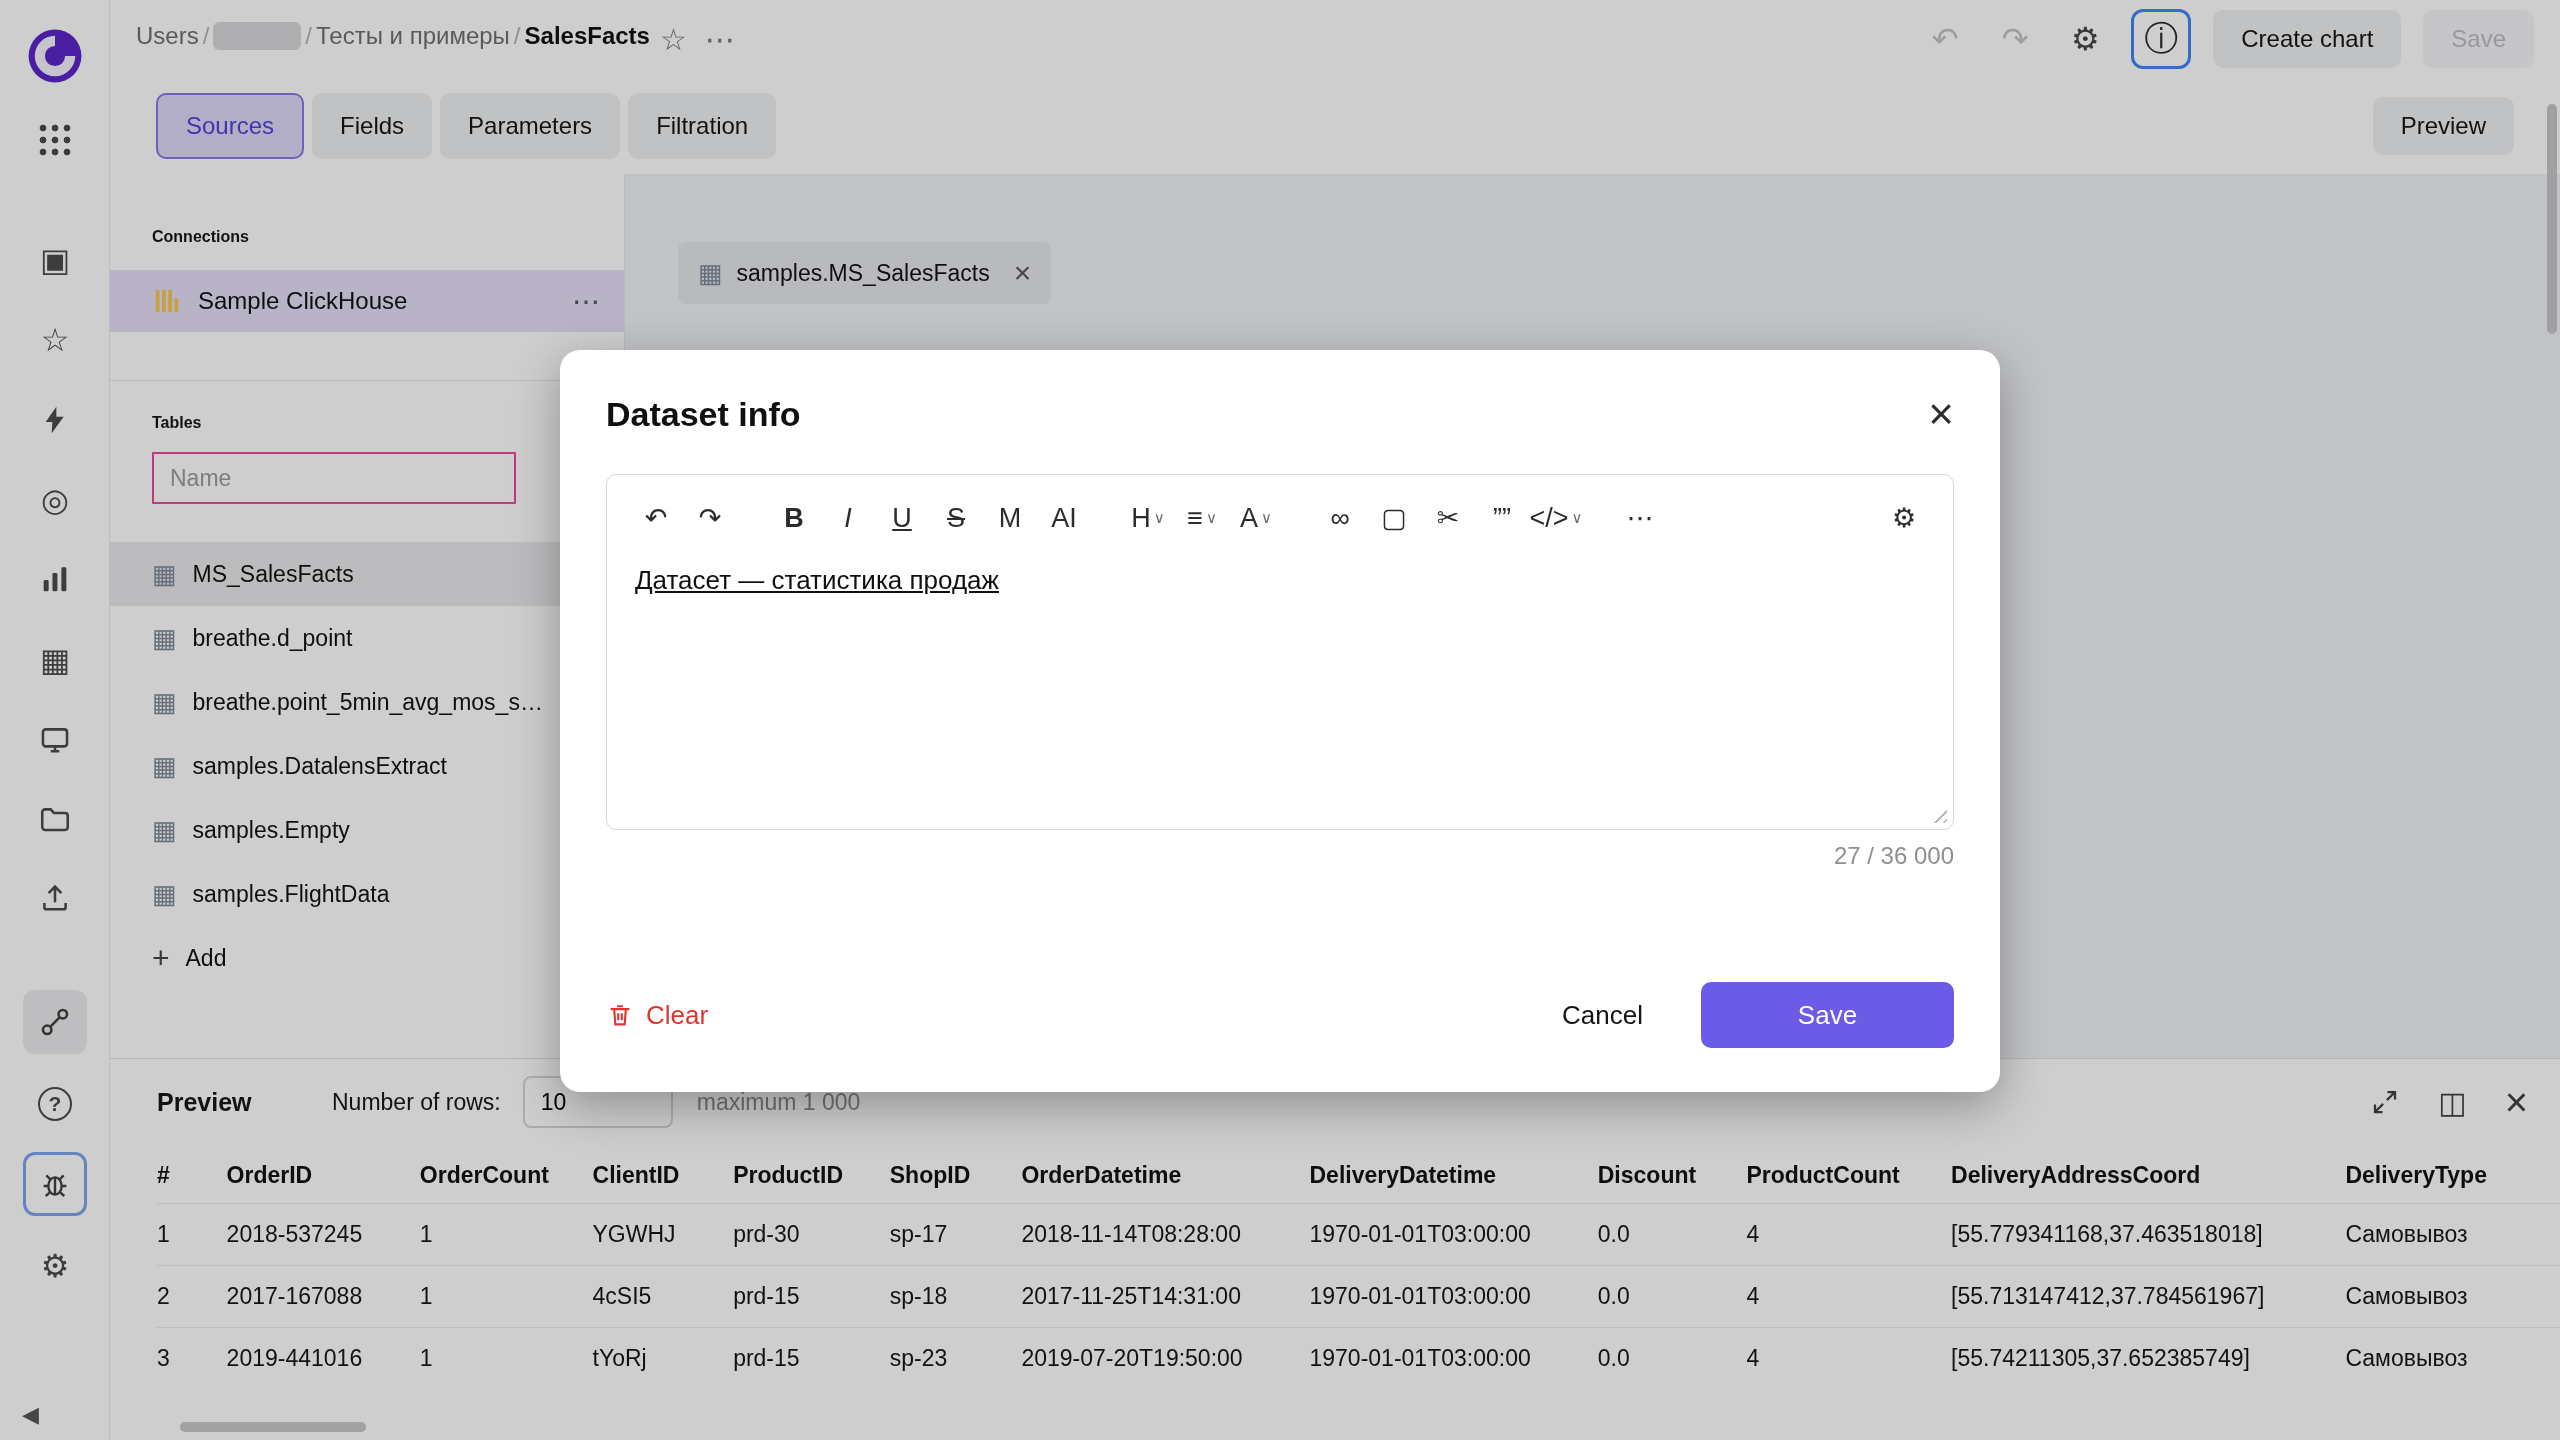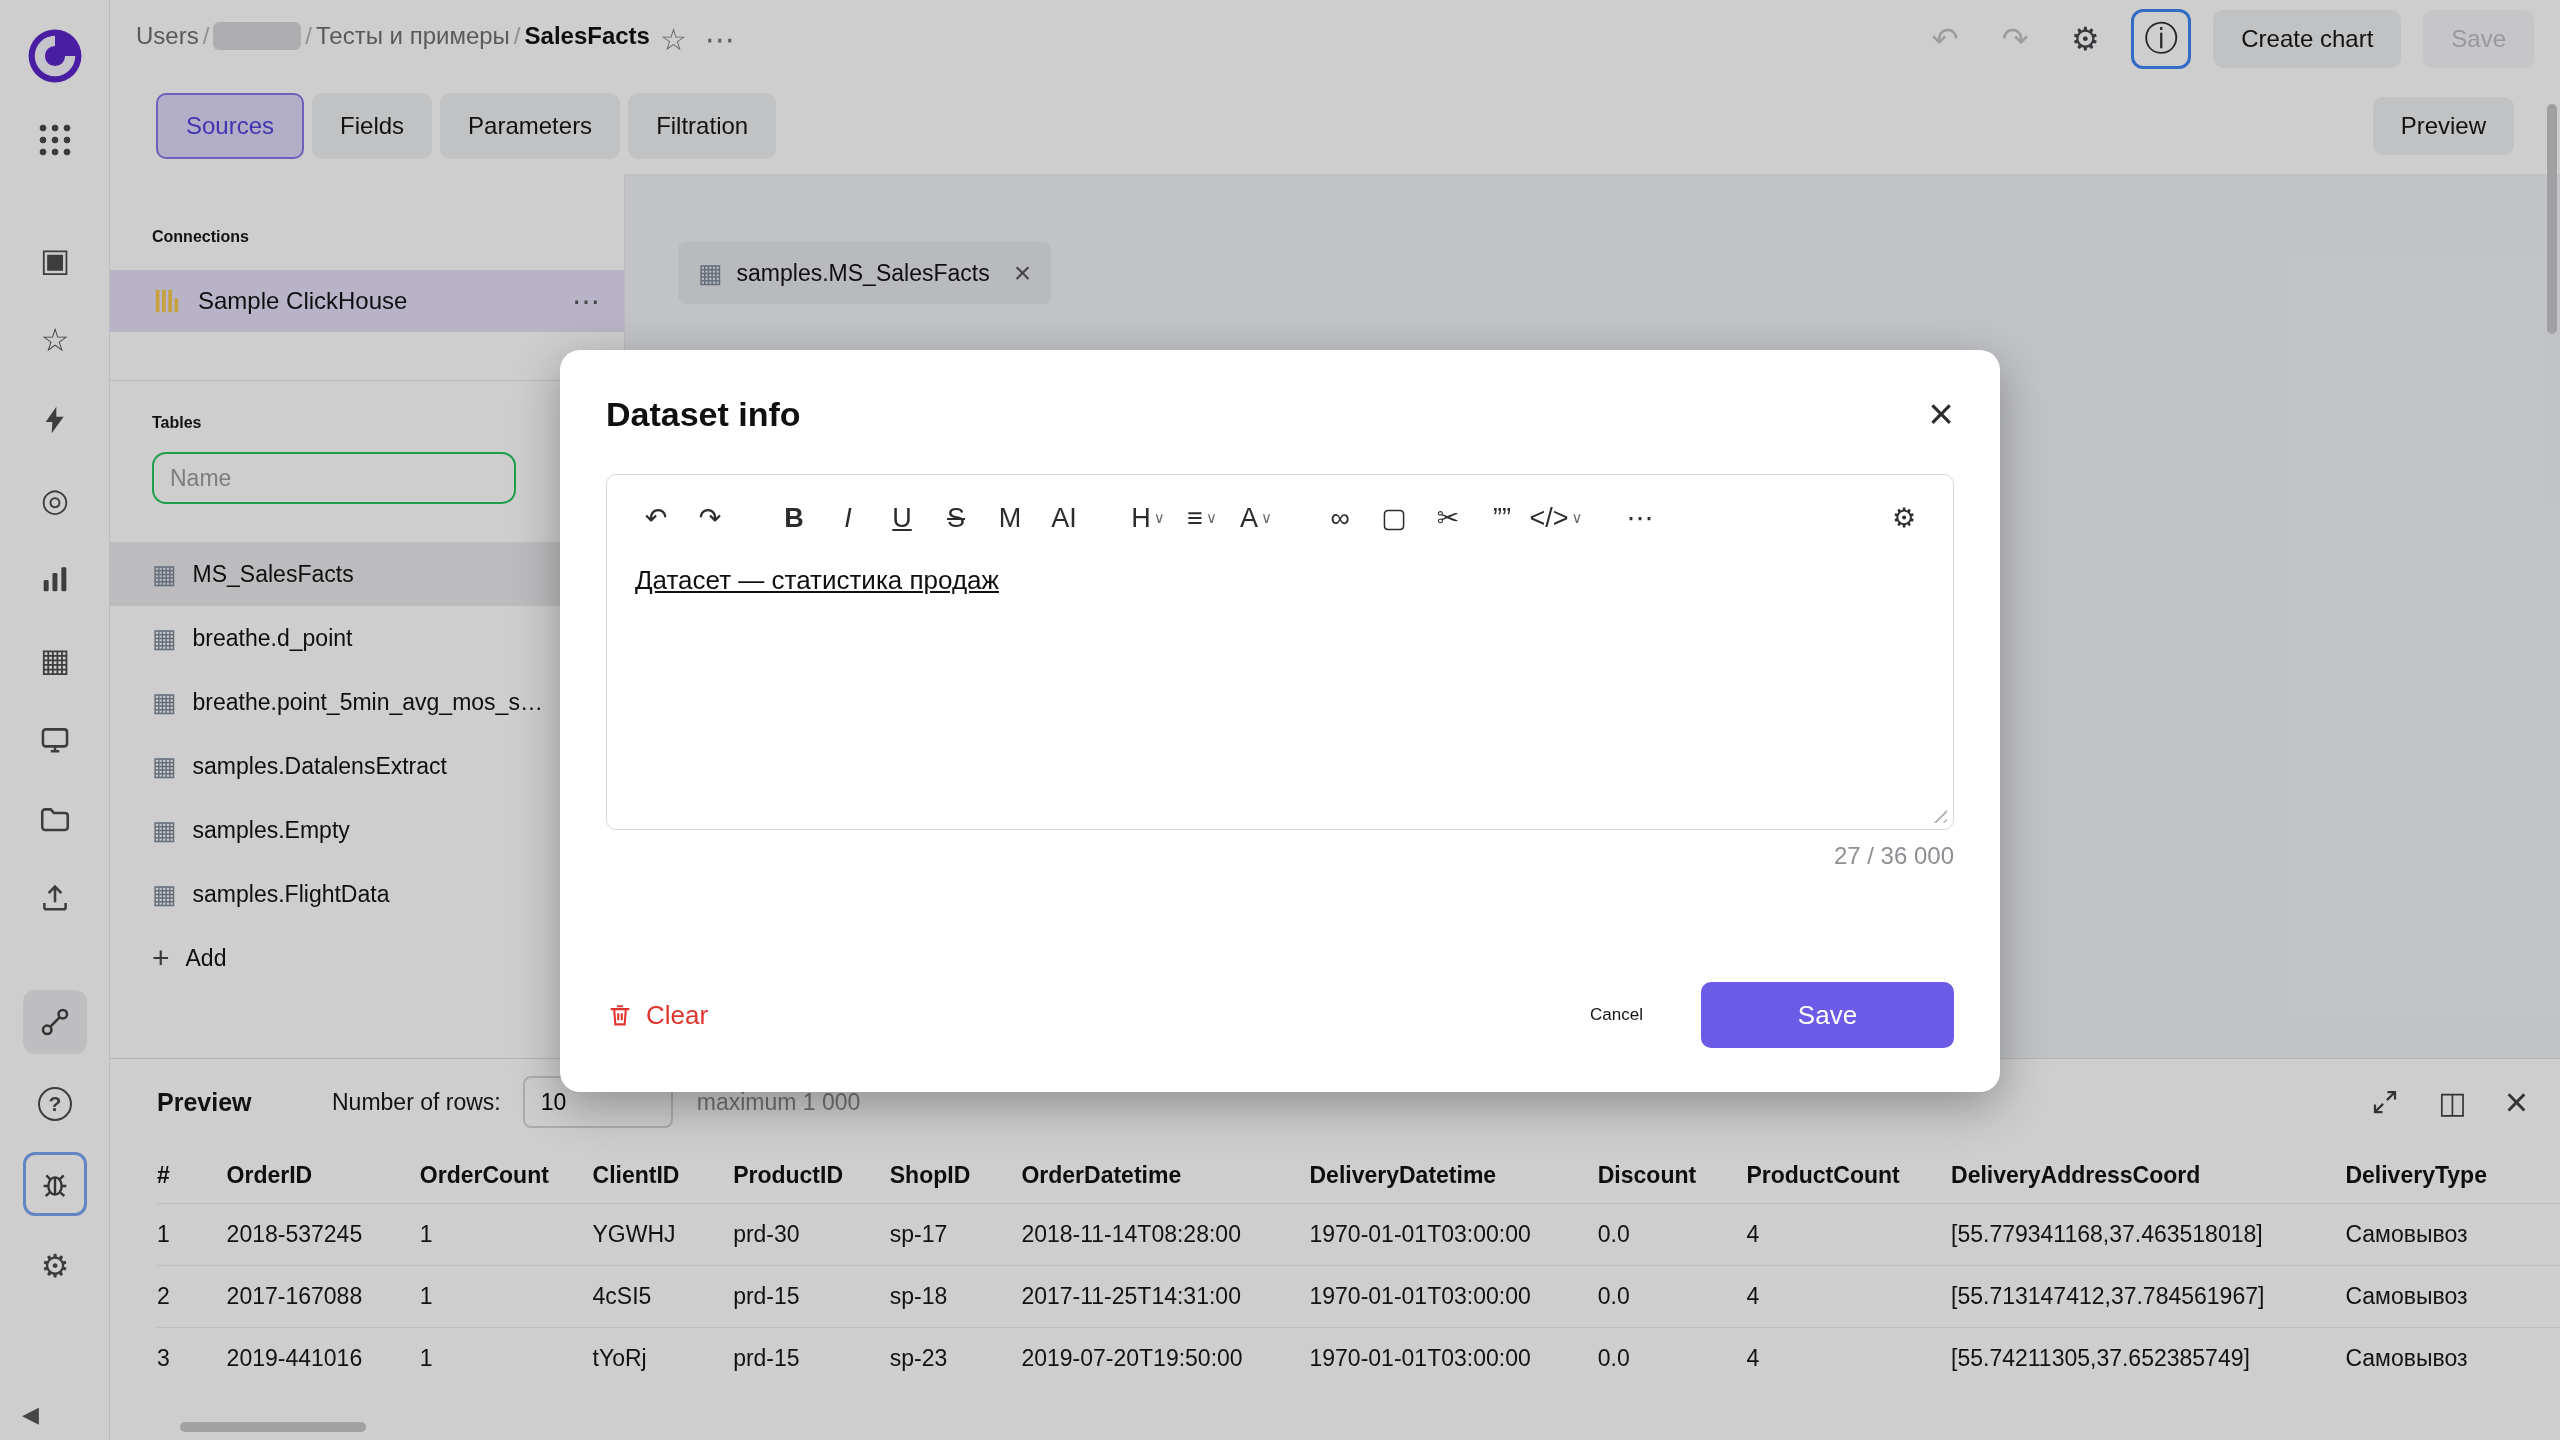--- a/index.html
+++ b/index.html
@@ -55,21 +55,21 @@
   .content { position:absolute; left:110px; right:0; top:174px; bottom:382px; display:flex; z-index:3; }
   .left-panel { width:515px; background:#fff; border-right:1px solid #e5e5e7; position:relative; }
   .panel-h { font-size:16px; font-weight:700; padding-left:42px; }
   .conn-title { padding-top:54px; }
   .conn-item { margin-top:24px; height:62px; display:flex; align-items:center; gap:16px;
     padding:0 22px 0 42px; background:#e4def7; cursor:pointer; }
   .conn-label { font-size:24px; color:#101012; flex:1; }
   .row-more { font-size:28px; color:#55555a; letter-spacing:2px; cursor:pointer; }
   .panel-div { height:1px; background:#e7e7e9; margin-top:48px; }
   .tables-title { margin-top:33px; }
-  .search-box { margin:20px 0 0 42px; width:364px; height:52px; border:2px solid #22c55e; border-radius:14px;
+  .search-box { margin:20px 0 0 42px; width:364px; height:52px; border:2px solid #ec4899; border-radius:1px;
     padding:0 16px; font-size:23px; font-family:inherit; color:#141414; background:#fff; outline:none; }
   .search-box::placeholder { color:#9a9aa0; }
   .table-list { margin-top:38px; }
   .titem { height:64px; display:flex; align-items:center; gap:16px; padding:0 22px 0 42px; cursor:pointer; }
   .titem .t-ico { color:#7d8799; font-size:26px; }
   .titem .t-label { font-size:23px; color:#101012; flex:1; white-space:nowrap; overflow:hidden; }
   .titem .t-more { display:none; font-size:28px; color:#55555a; letter-spacing:2px; }
   .table-list .titem:first-of-type { background:#e9e9eb; }
   .table-list .titem:first-of-type .t-more { display:inline; }
   .add-row { height:64px; display:flex; align-items:center; gap:16px; padding-left:42px; cursor:pointer; }
@@ -126,21 +126,21 @@
   .grp { margin-left:30px; }
   .t-gear { margin-left:auto; }
   .ebody { padding:16px 28px; font-size:26px; color:#101012;text-decoration:underline; }
   .resize-h { position:absolute; right:6px; bottom:6px; width:18px; height:18px;
     background:repeating-linear-gradient(135deg, transparent 0 4px, #b9b9bd 4px 6px);
     clip-path:polygon(100% 0, 100% 100%, 0 100%); cursor:nwse-resize; }
   .counter { text-align:right; margin-top:12px; font-size:24px; color:#8f8f94; }
   .m-foot { margin-top:auto; display:flex; align-items:center; }
   .clear-btn { display:flex; align-items:center; gap:12px; color:#e0342f; font-size:26px; cursor:pointer; }
   .foot-spacer { flex:1; }
-  .cancel-btn { height:66px; padding:0 36px; border:none; background:transparent; font-size:17px;
+  .cancel-btn { height:66px; padding:0 36px; border:none; background:transparent; font-size:26px;
     font-family:inherit; color:#141414; cursor:pointer; border-radius:10px; }
   .save-btn { width:253px; height:66px; border:none; border-radius:10px; background:#6b5be6; color:#fff;
     font-size:26px; font-family:inherit; cursor:pointer; margin-left:22px; }
 </style>
 </head>
 <body>
 
 <div class="app">
 
   <aside class="rail">

